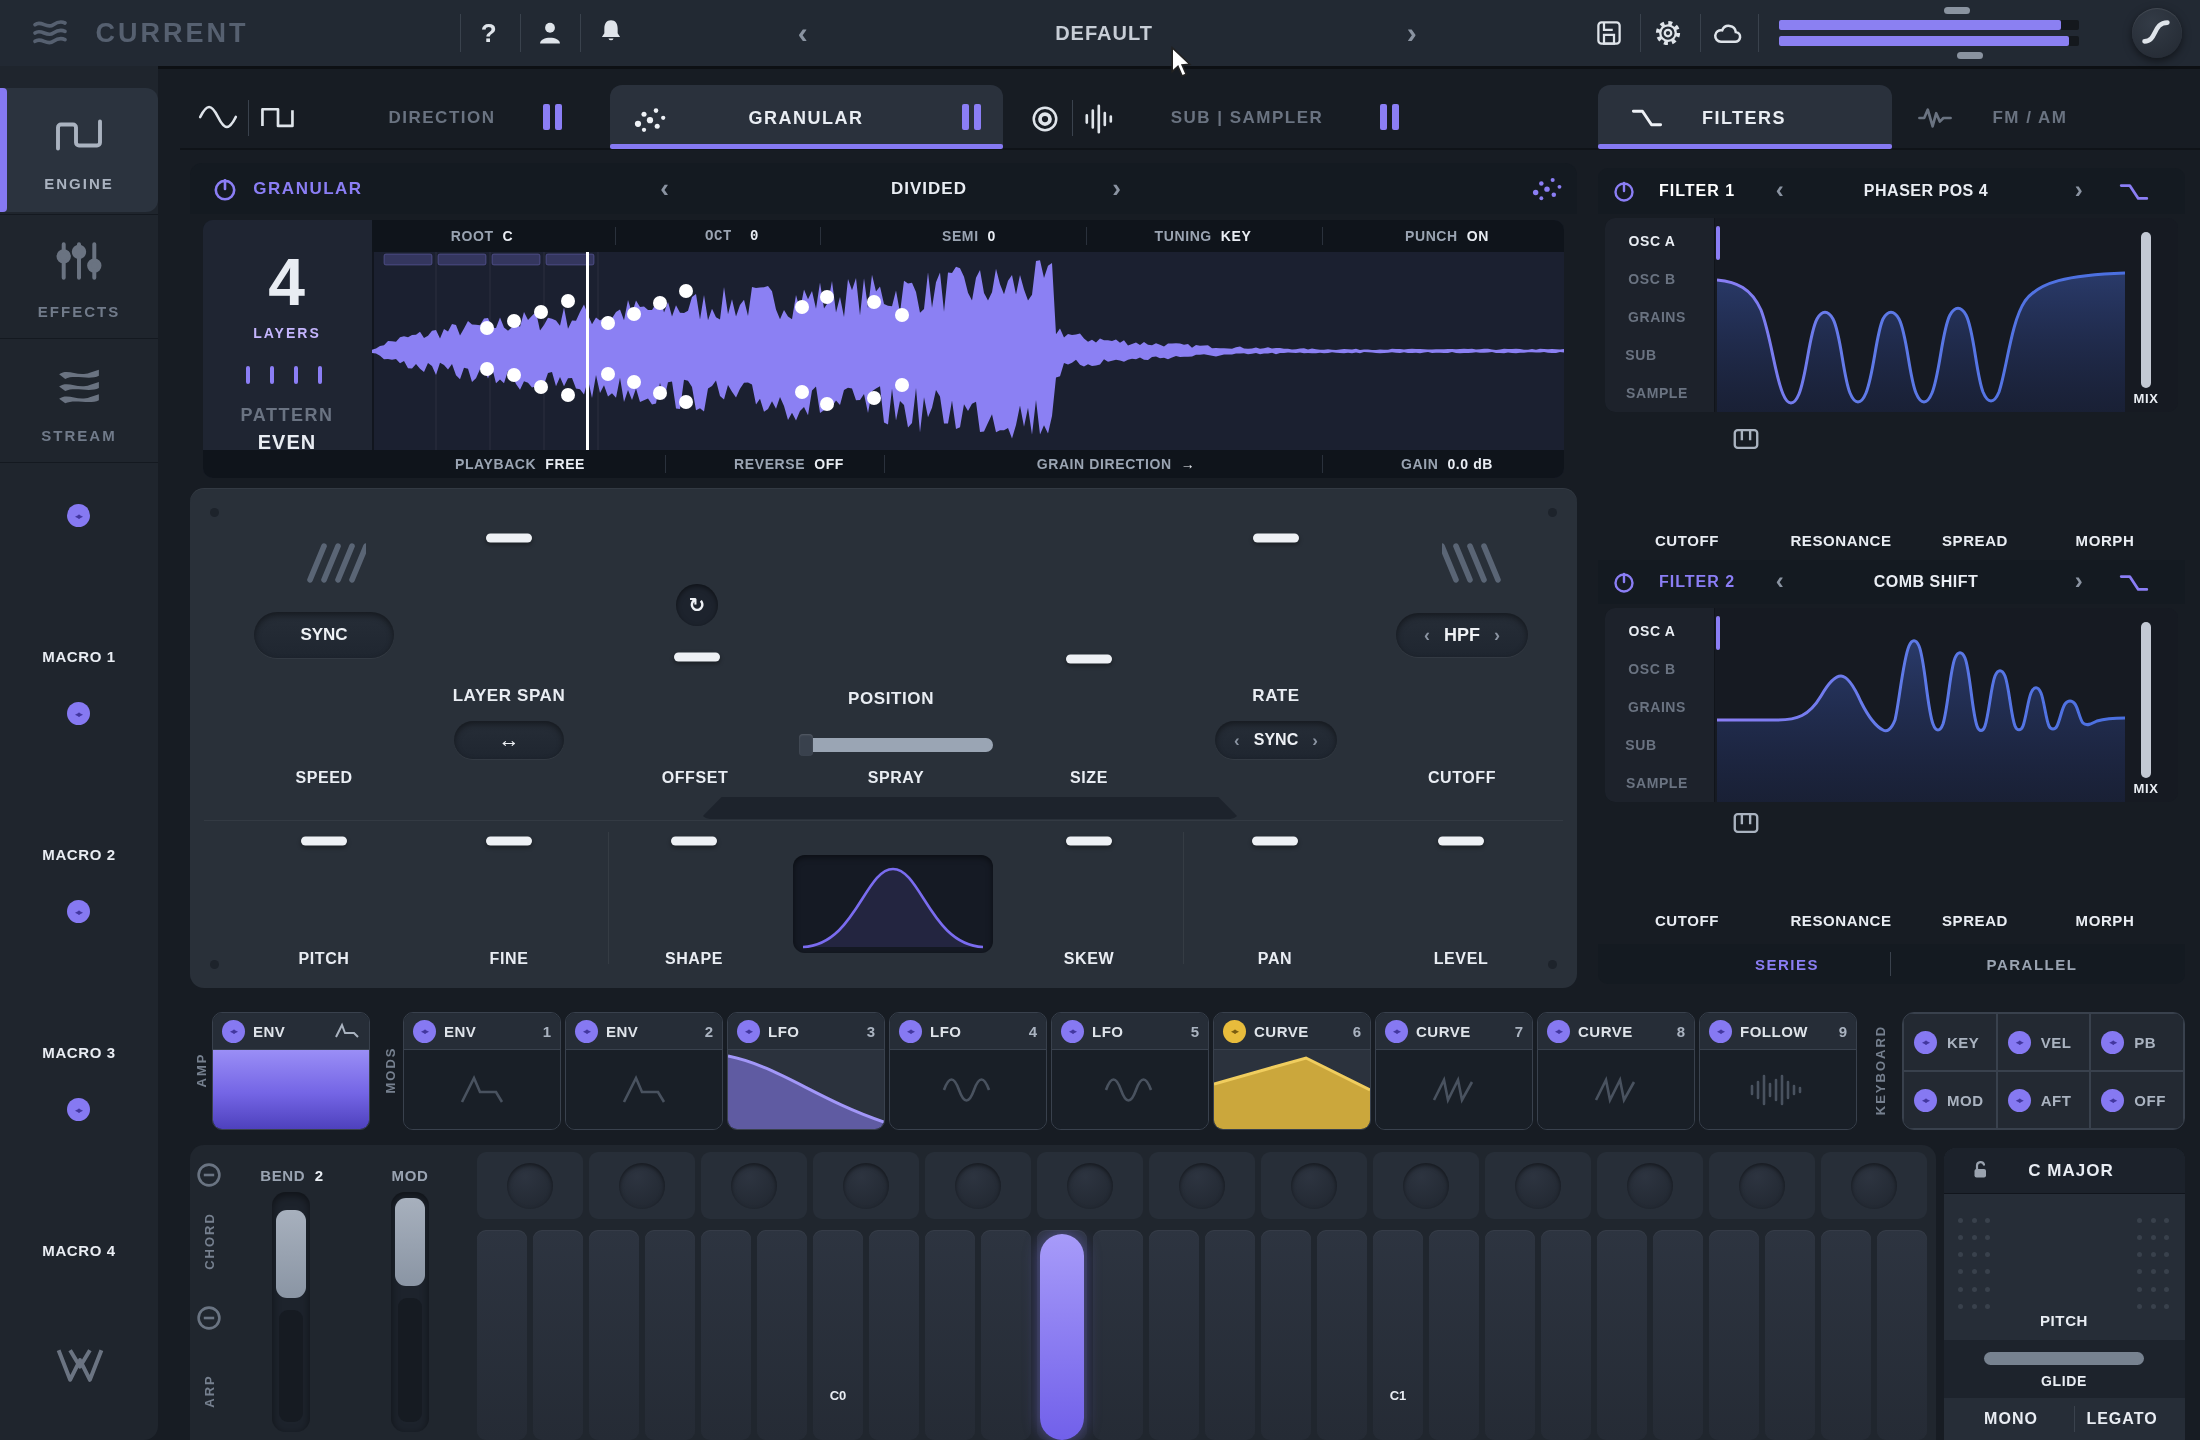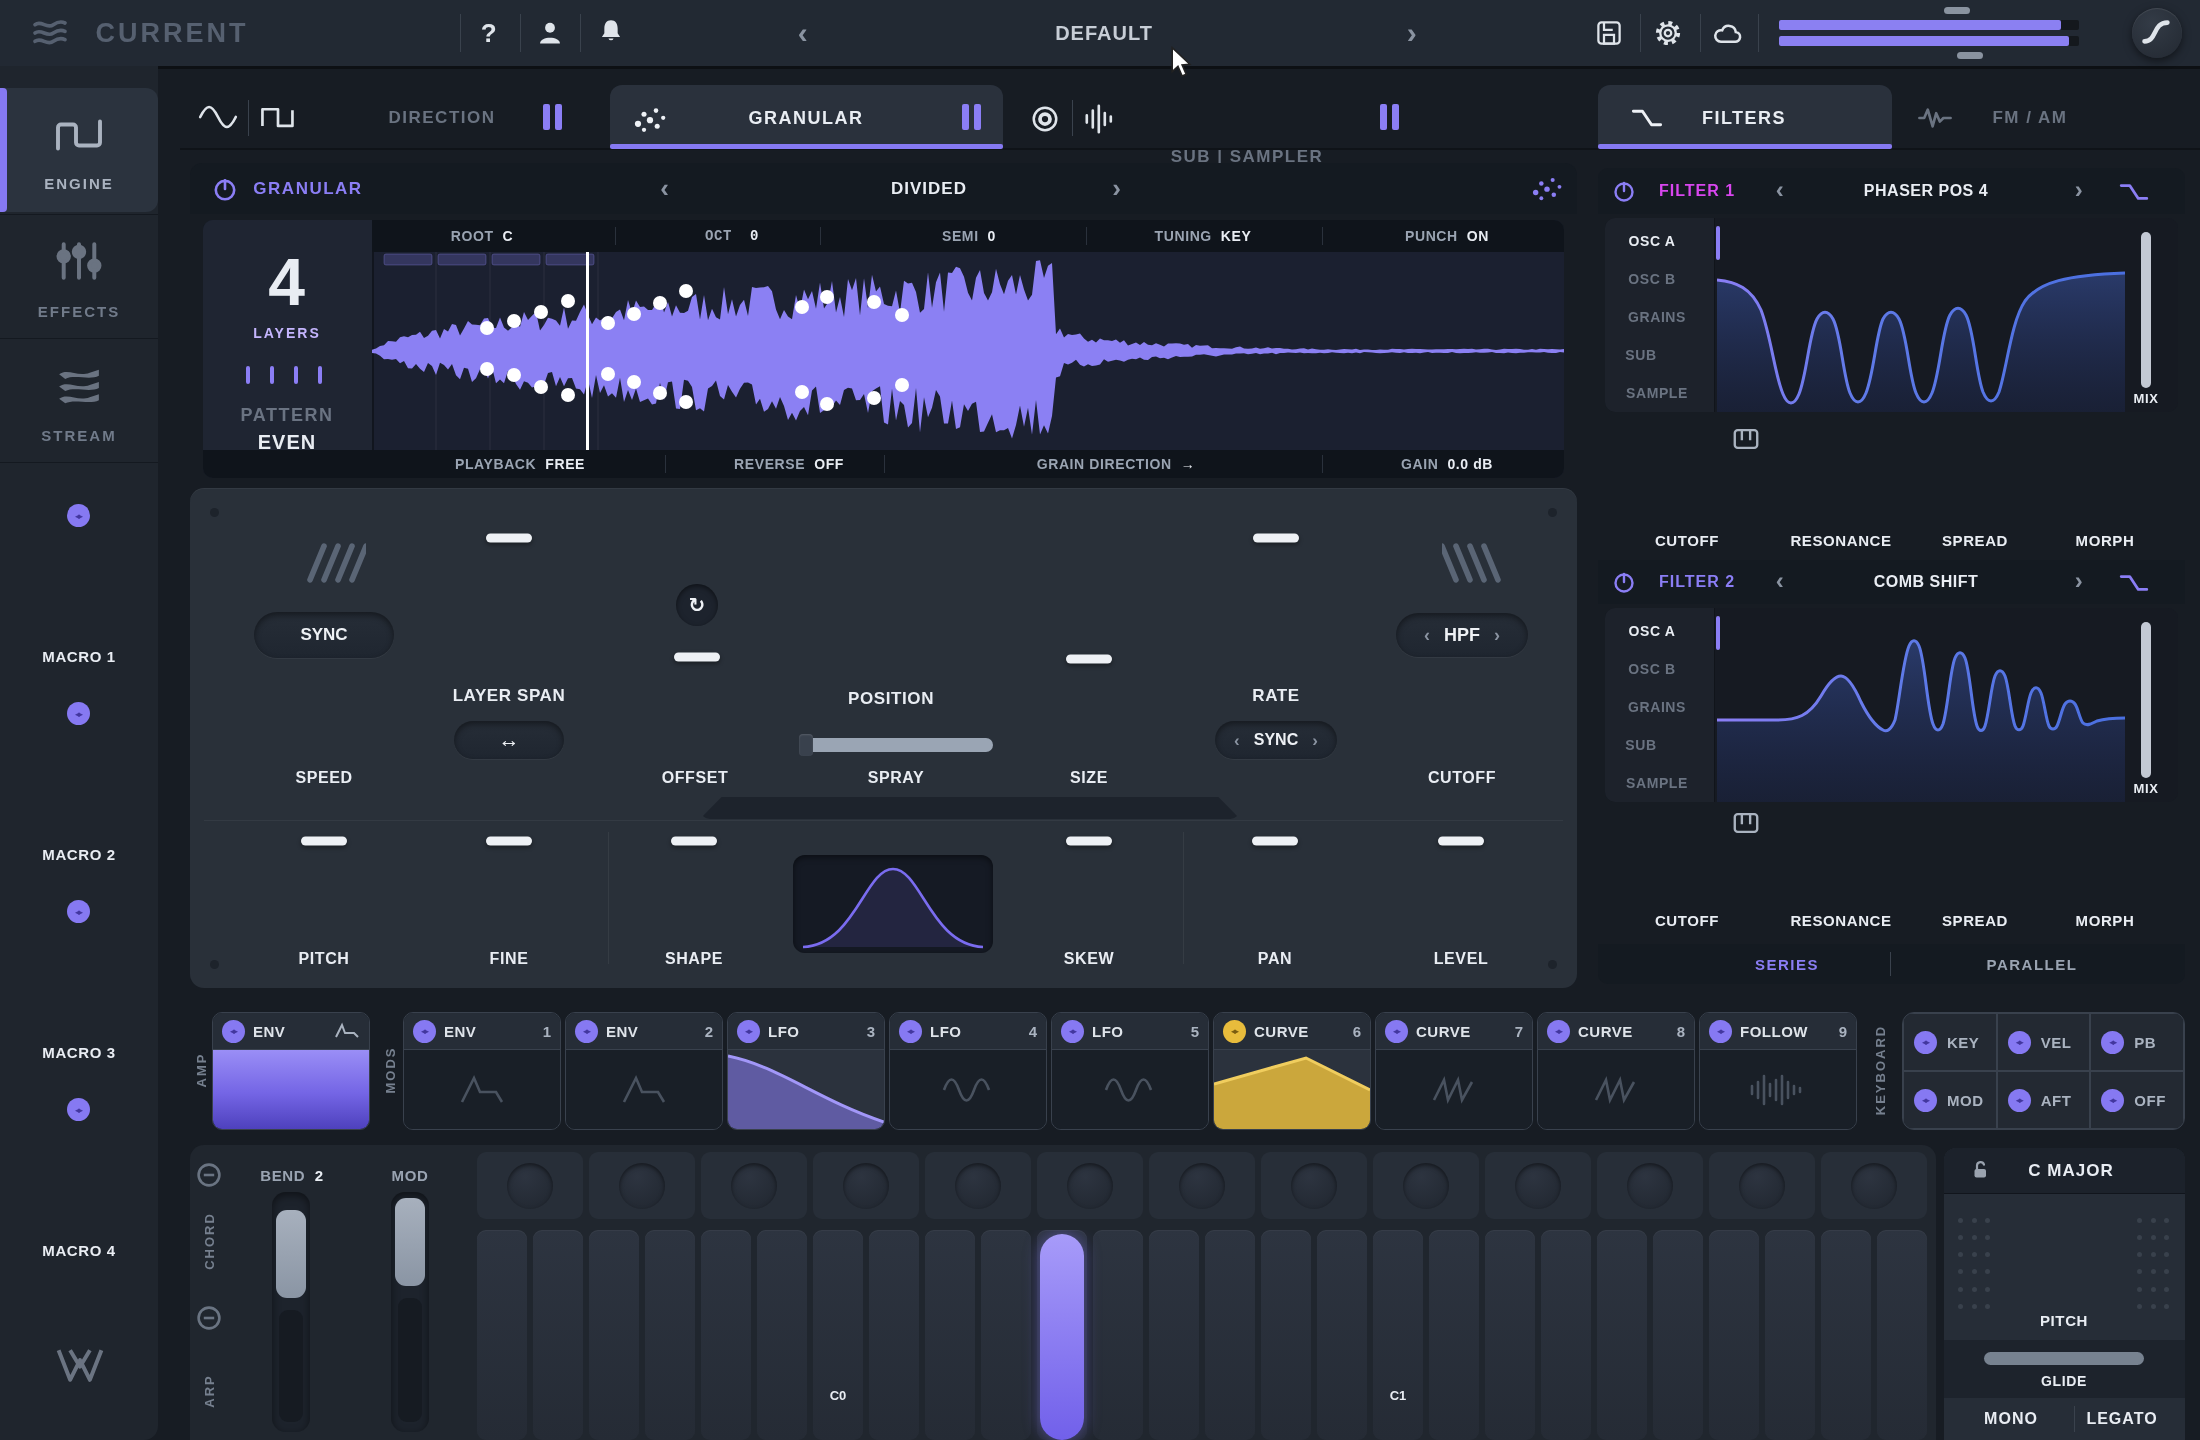--- a/index.html
+++ b/index.html
@@ -255,21 +255,21 @@
         <circle cx="12" cy="12" r="9" stroke-width="2"></circle>
         <circle cx="12" cy="12" r="4" stroke-width="3"></circle>
       </svg>
   </span>
   <div class="vdiv" style="left:1072px;top:100px;height:36px;"></div>
   <span class="abs" style="left:1082px;top:102px;">
     <svg width="36" height="34" viewBox="0 0 30 28" stroke="#dfe4ea" stroke-width="2.2" stroke-linecap="round">
         <path d="M4,11 V17 M9,7 V21 M14,3 V25 M19,9 V19 M24,12 V16"></path>
       </svg>
   </span>
-  <span class="bl" style="left:1247px;top:118px;font-size:17px;letter-spacing:1.5px;color:#6a7381;margin-top:39px;">SUB | SAMPLER</span>
+  <span class="bl" style="left:1247px;top:118px;font-size:17px;letter-spacing:1.5px;color:#6a7381;">SUB | SAMPLER</span>
   <span class="pausei" style="left:1380px;top:104px;">
       <b></b>
       <b></b>
     </span>
   <div class="tabact" style="left:1598px;top:85px;width:294px;height:63px;"></div>
   <div class="tabline" style="left:1598px;top:144px;width:294px;"></div>
   <span class="abs" style="left:1630px;top:106px;">
     <svg width="34" height="24" viewBox="0 0 30 20" fill="none" stroke="#eef1f6" stroke-width="2.6" stroke-linecap="round" stroke-linejoin="round">
         <path d="M3,4 H11 L19,16 H27"></path>
       </svg>
@@ -549,21 +549,21 @@
     </div>
   <span class="bl" style="left:1461px;top:959px;font-size:16px;">LEVEL</span>
 
   <div class="abs" style="left:1598px;top:168px;width:587px;height:46px;background:#141a21;border-radius:10px 10px 0 0;">
     <span class="abs" style="left:14px;top:11px;">
         <svg width="24" height="24" viewBox="0 0 24 24" fill="none" stroke="#8b7ef5" stroke-width="2.4" stroke-linecap="round">
           <circle cx="12" cy="13" r="8.5"></circle>
           <path d="M12,4 V12"></path>
         </svg>
       </span>
-    <span class="bl" style="left:99px;top:23px;font-size:16px;letter-spacing:1px;color:#d946ef;">FILTER 1</span>
+    <span class="bl" style="left:99px;top:23px;font-size:16px;letter-spacing:1px;color:#ffffff;">FILTER 1</span>
     <span class="bl chev" style="left:182px;top:22px;font-size:24px;">‹</span>
     <span class="bl" style="left:328px;top:23px;font-size:16px;letter-spacing:.5px;">PHASER POS 4</span>
     <span class="bl chev" style="left:481px;top:22px;font-size:24px;">›</span>
     <span class="abs" style="left:520px;top:13px;">
         <svg width="32" height="22" viewBox="0 0 30 20" fill="none" stroke="#8b7ef5" stroke-width="2.6" stroke-linecap="round" stroke-linejoin="round">
           <path d="M3,4 H11 L19,16 H27"></path>
         </svg>
       </span>
   </div>
   <div class="abs" style="left:1605px;top:218px;width:573px;height:194px;background:#161a22;border-radius:10px;overflow:hidden;">

